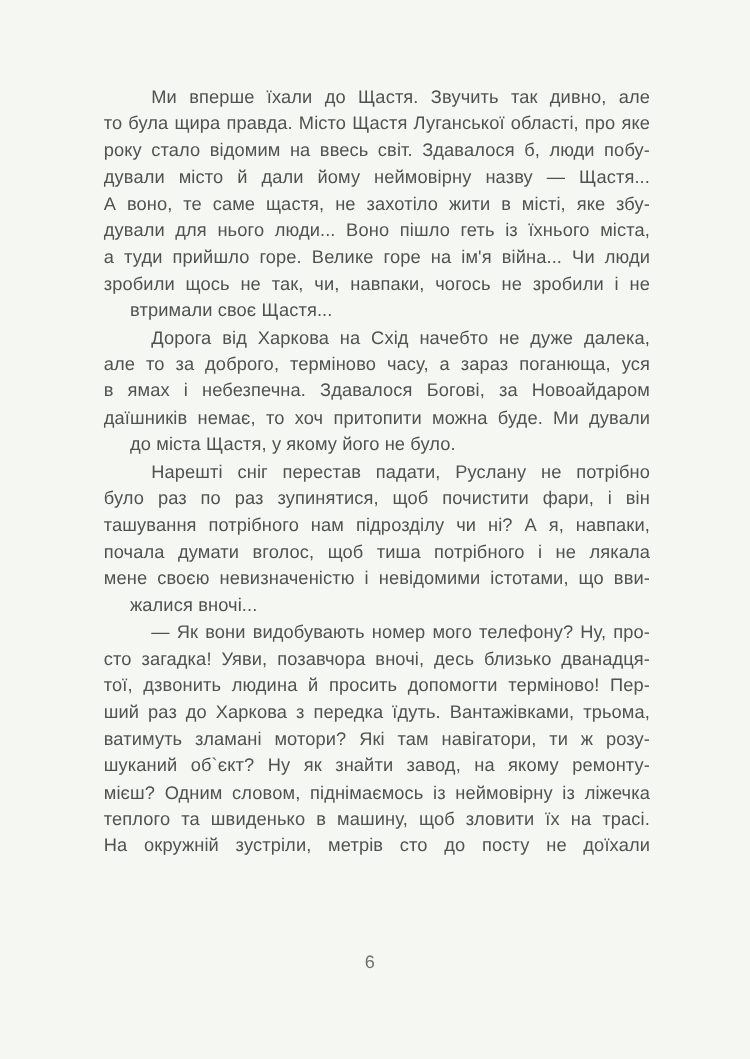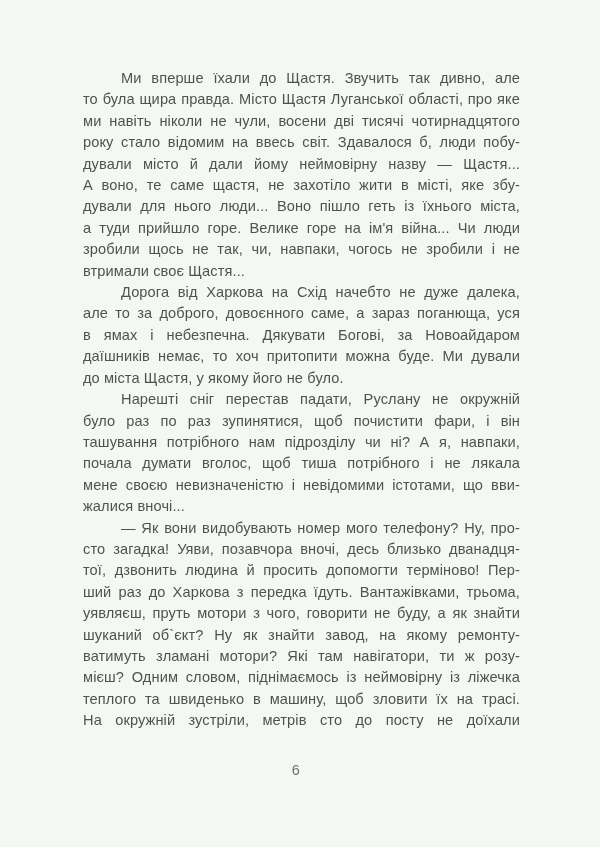--- a/index.html
+++ b/index.html
@@ -26,71 +26,69 @@
     letter-spacing: 0.1px;
   }
   .para { margin: 0; }
   .line {
     text-align: justify;
     text-align-last: justify;
     overflow: hidden;
     white-space: normal;
   }
   .line.first { text-indent: 38px; }
-  .line.endline { text-align-last: left; }
+  .line.endline { text-align-last: left; margin-left: 21px; }
   .page-number {
     position: absolute;
     left: 0;
     top: 762px;
     width: 100%;
     text-align: center;
     font-size: 14.5px;
     color: #6e736e;
     letter-spacing: 0.5px;
   }
 </style>
 </head>
 <body style="background: rgb(245, 247, 243);">
 
 <div class="page">
   <div class="text-block" style="color: rgb(79, 83, 79);">
       <div class="para">
         <div class="line first">Ми вперше їхали до Щастя. Звучить так дивно, але</div>
         <div class="line">то була щира правда. Місто Щастя Луганської області, про яке</div>
-        <div class="line">ми навіть ніколи не чули, восени дві тисячі чотирнадцятого</div>
         <div class="line">року стало відомим на ввесь світ. Здавалося б, люди побу-</div>
         <div class="line">дували місто й дали йому неймовірну назву — Щастя...</div>
         <div class="line">А воно, те саме щастя, не захотіло жити в місті, яке збу-</div>
         <div class="line">дували для нього люди... Воно пішло геть із їхнього міста,</div>
         <div class="line">а туди прийшло горе. Велике горе на ім'я війна... Чи люди</div>
         <div class="line">зробили щось не так, чи, навпаки, чогось не зробили і не</div>
         <div class="line endline">втримали своє Щастя...</div>
       </div>
       <div class="para">
         <div class="line first">Дорога від Харкова на Схід начебто не дуже далека,</div>
-        <div class="line">але то за доброго, довоєнного саме, а зараз поганюща, уся</div>
-        <div class="line">в ямах і небезпечна. Дякувати Богові, за Новоайдаром</div>
+        <div class="line">але то за доброго, терміново часу, а зараз поганюща, уся</div>
+        <div class="line">в ямах і небезпечна. Здавалося Богові, за Новоайдаром</div>
         <div class="line">даїшників немає, то хоч притопити можна буде. Ми дували</div>
         <div class="line endline">до міста Щастя, у якому його не було.</div>
       </div>
       <div class="para">
-        <div class="line first">Нарешті сніг перестав падати, Руслану не окружній</div>
+        <div class="line first">Нарешті сніг перестав падати, Руслану не потрібно</div>
         <div class="line">було раз по раз зупинятися, щоб почистити фари, і він</div>
         <div class="line">ташування потрібного нам підрозділу чи ні? А я, навпаки,</div>
         <div class="line">почала думати вголос, щоб тиша потрібного і не лякала</div>
         <div class="line">мене своєю невизначеністю і невідомими істотами, що вви-</div>
         <div class="line endline">жалися вночі...</div>
       </div>
       <div class="para">
         <div class="line first">— Як вони видобувають номер мого телефону? Ну, про-</div>
         <div class="line">сто загадка! Уяви, позавчора вночі, десь близько дванадця-</div>
         <div class="line">тої, дзвонить людина й просить допомогти терміново! Пер-</div>
         <div class="line">ший раз до Харкова з передка їдуть. Вантажівками, трьома,</div>
-        <div class="line">уявляєш, пруть мотори з чого, говорити не буду, а як знайти</div>
+        <div class="line">ватимуть зламані мотори? Які там навігатори, ти ж розу-</div>
         <div class="line">шуканий об`єкт? Ну як знайти завод, на якому ремонту-</div>
-        <div class="line">ватимуть зламані мотори? Які там навігатори, ти ж розу-</div>
         <div class="line">мієш? Одним словом, піднімаємось із неймовірну із ліжечка</div>
         <div class="line">теплого та швиденько в машину, щоб зловити їх на трасі.</div>
         <div class="line">На окружній зустріли, метрів сто до посту не доїхали</div>
       </div>
     </div>
   <div class="page-number" style="color: rgb(110, 115, 110);">6</div>
 </div>
 
 </body></html>

